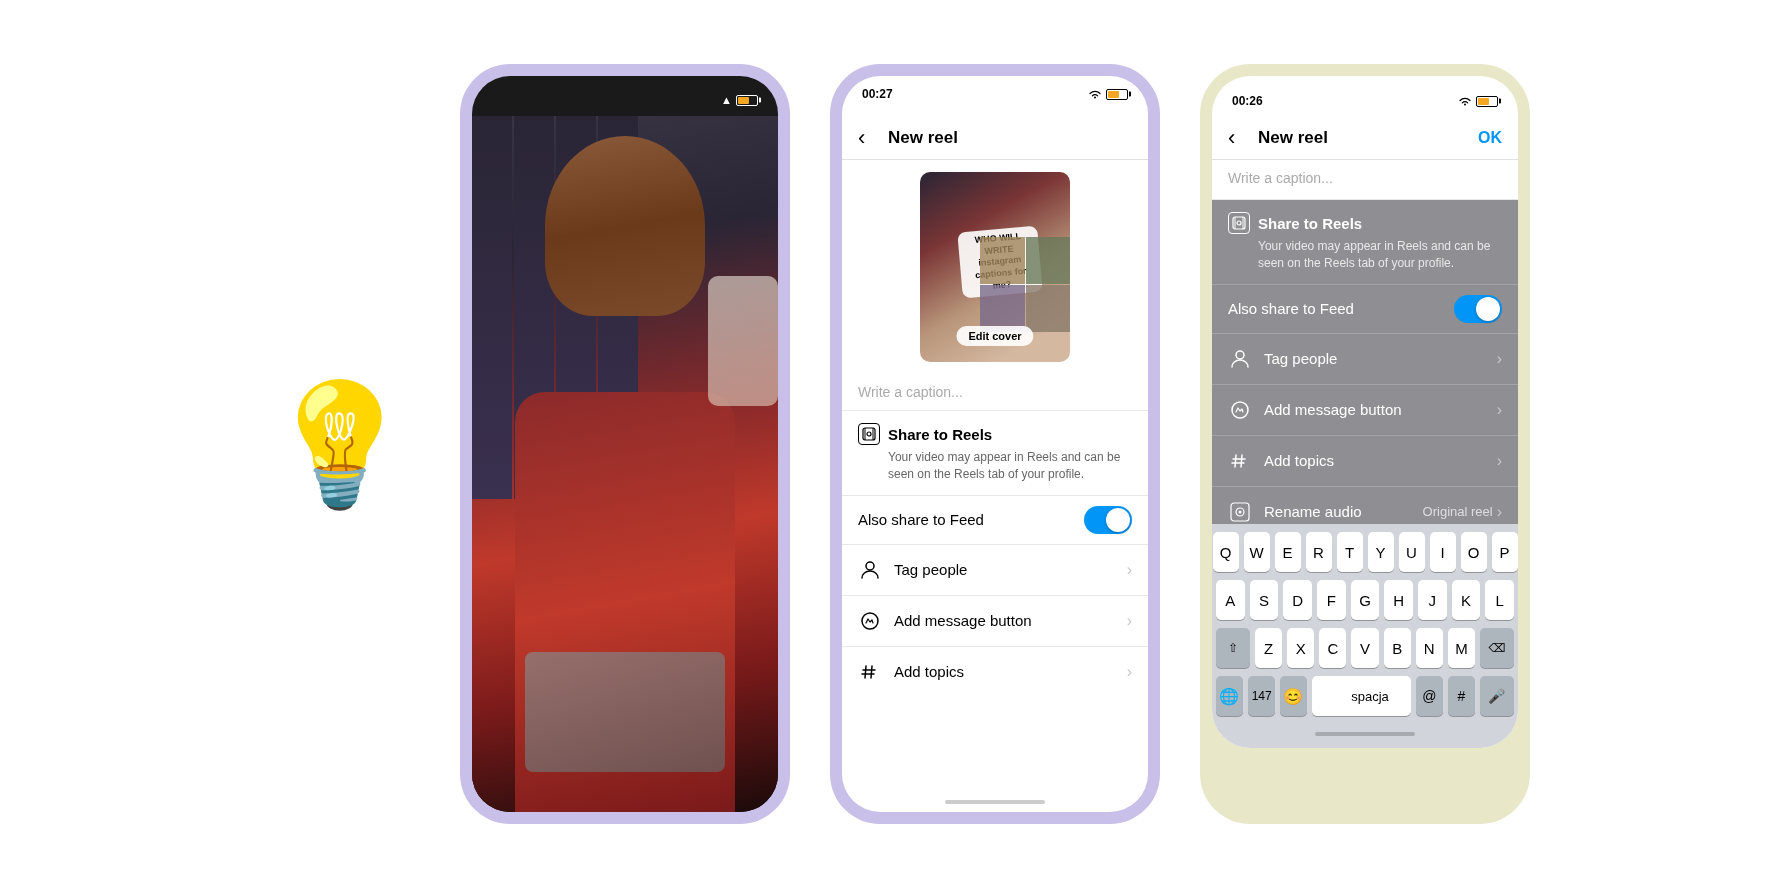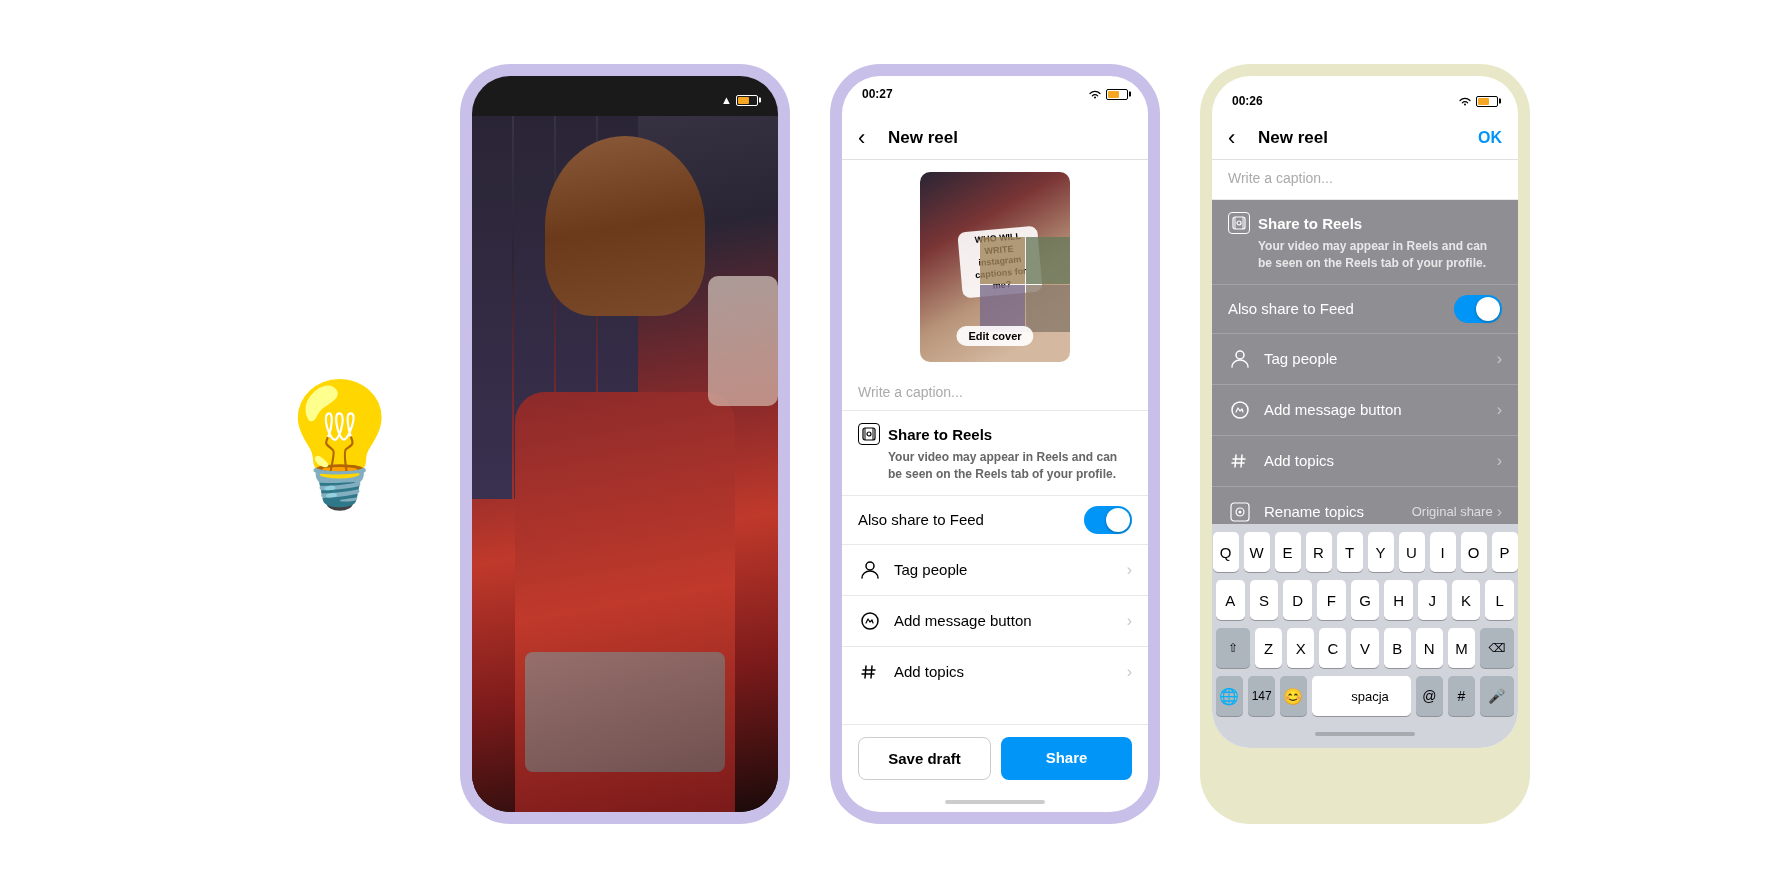--- a/index.html
+++ b/index.html
@@ -282,21 +282,20 @@
     }
     .section-title {
       font-size: 15px;
       font-weight: 600;
     }
     .section-subtitle {
       font-size: 12px;
       color: #666;
       padding-left: 30px;
       line-height: 1.4;
-      font-weight: bold;
     }
     .toggle-row {
       display: flex;
       align-items: center;
       justify-content: space-between;
       padding: 10px 16px;
       border-bottom: 1px solid #e8e8e8;
     }
     .toggle-label {
       font-size: 15px;
@@ -637,24 +636,20 @@
               <line x1="12" y1="4" x2="11" y2="16" stroke="#000" stroke-width="1.5" stroke-linecap="round"></line>
               <line x1="3" y1="8" x2="15" y2="8" stroke="#000" stroke-width="1.5" stroke-linecap="round"></line>
               <line x1="2" y1="12" x2="14" y2="12" stroke="#000" stroke-width="1.5" stroke-linecap="round"></line>
             </svg>
           </div>
           <span class="list-item-label">Add topics</span>
           <span class="chevron">›</span>
         </div>
         <div style="flex:1;"></div>
 
-        <div class="bottom-buttons">
-          <div class="btn-draft">Save draft</div>
-          <div class="btn-share">Share</div>
-        </div>
         <div class="home-indicator">
           <div class="home-bar"></div>
         </div>
       </div>
     </div>
   </div>
 
   <div class="phone phone-3">
     <div class="phone-inner">
       <div class="notch" style="background:#fff;"></div>
@@ -741,22 +736,22 @@
               <span class="chevron" style="color:rgba(255,255,255,0.5);">›</span>
             </div>
             <div class="list-item">
               <div class="list-item-icon">
                 <svg width="20" height="20" viewBox="0 0 20 20">
                   <rect x="1" y="1" width="18" height="18" rx="3" fill="none" stroke="#fff" stroke-width="1.2"></rect>
                   <circle cx="10" cy="10" r="4" fill="none" stroke="#fff" stroke-width="1.2"></circle>
                   <circle cx="10" cy="10" r="1.5" fill="#fff"></circle>
                 </svg>
               </div>
-              <span class="list-item-label">Rename topics</span>
-              <span class="list-item-value">Original share</span>
+              <span class="list-item-label">Rename audio</span>
+              <span class="list-item-value">Original reel</span>
               <span class="chevron" style="color:rgba(255,255,255,0.5);">›</span>
             </div>
             <div class="list-item" style="border-bottom:none;">
               <div class="list-item-icon">
                 <svg width="20" height="20" viewBox="0 0 20 20">
                   <circle cx="10" cy="8" r="3" fill="none" stroke="#fff" stroke-width="1.5"></circle>
                   <path d="M10 3C7.2 3 5 5.2 5 8c0 4.5 5 9 5 9s5-4.5 5-9c0-2.8-2.2-5-5-5z" fill="none" stroke="#fff" stroke-width="1.5"></path>
                 </svg>
               </div>
               <span class="list-item-label">Add location</span>

